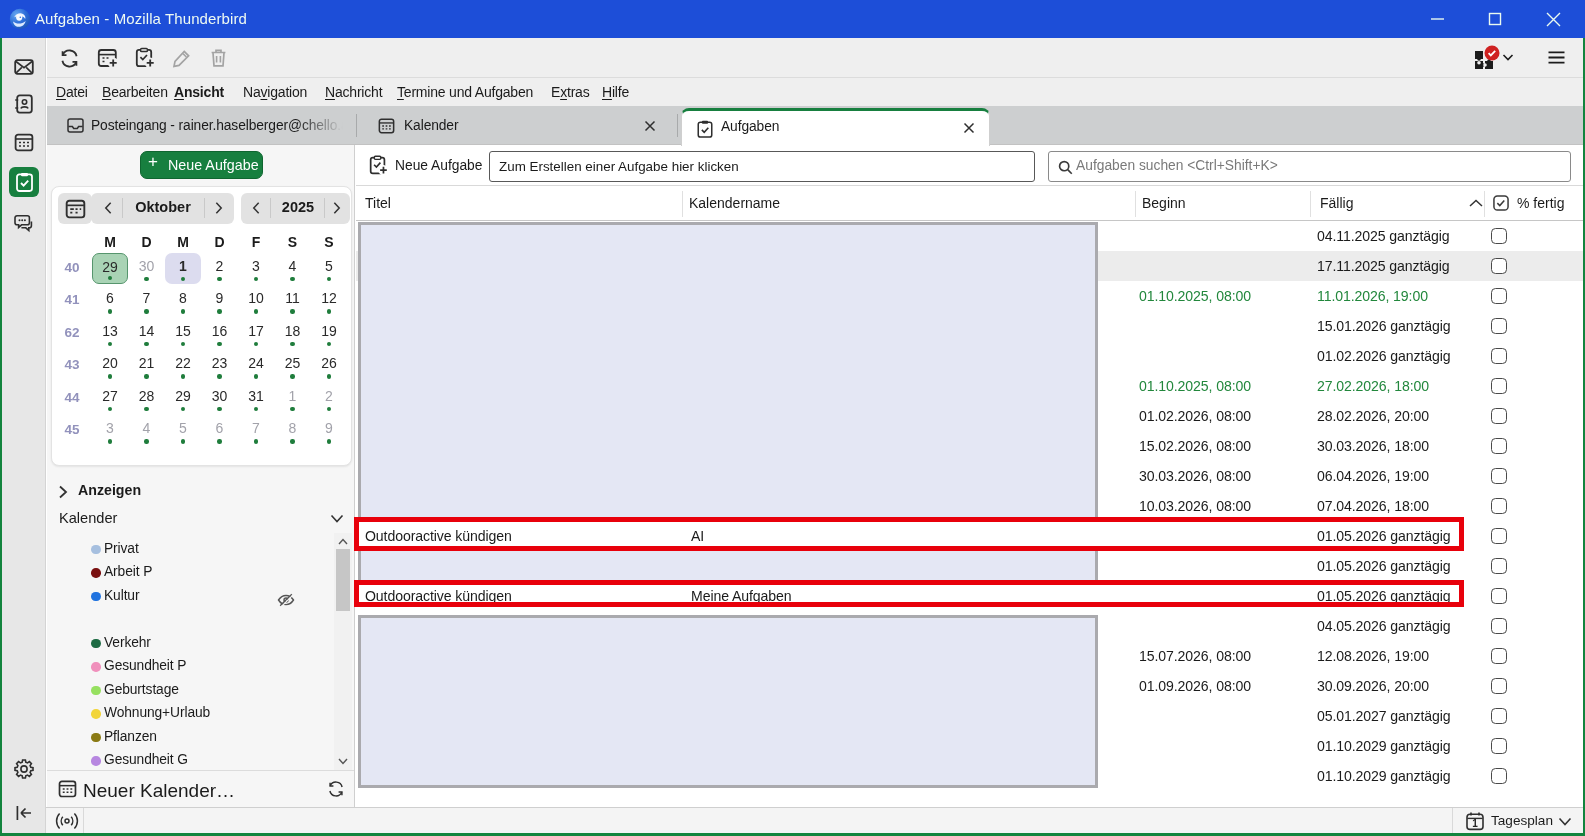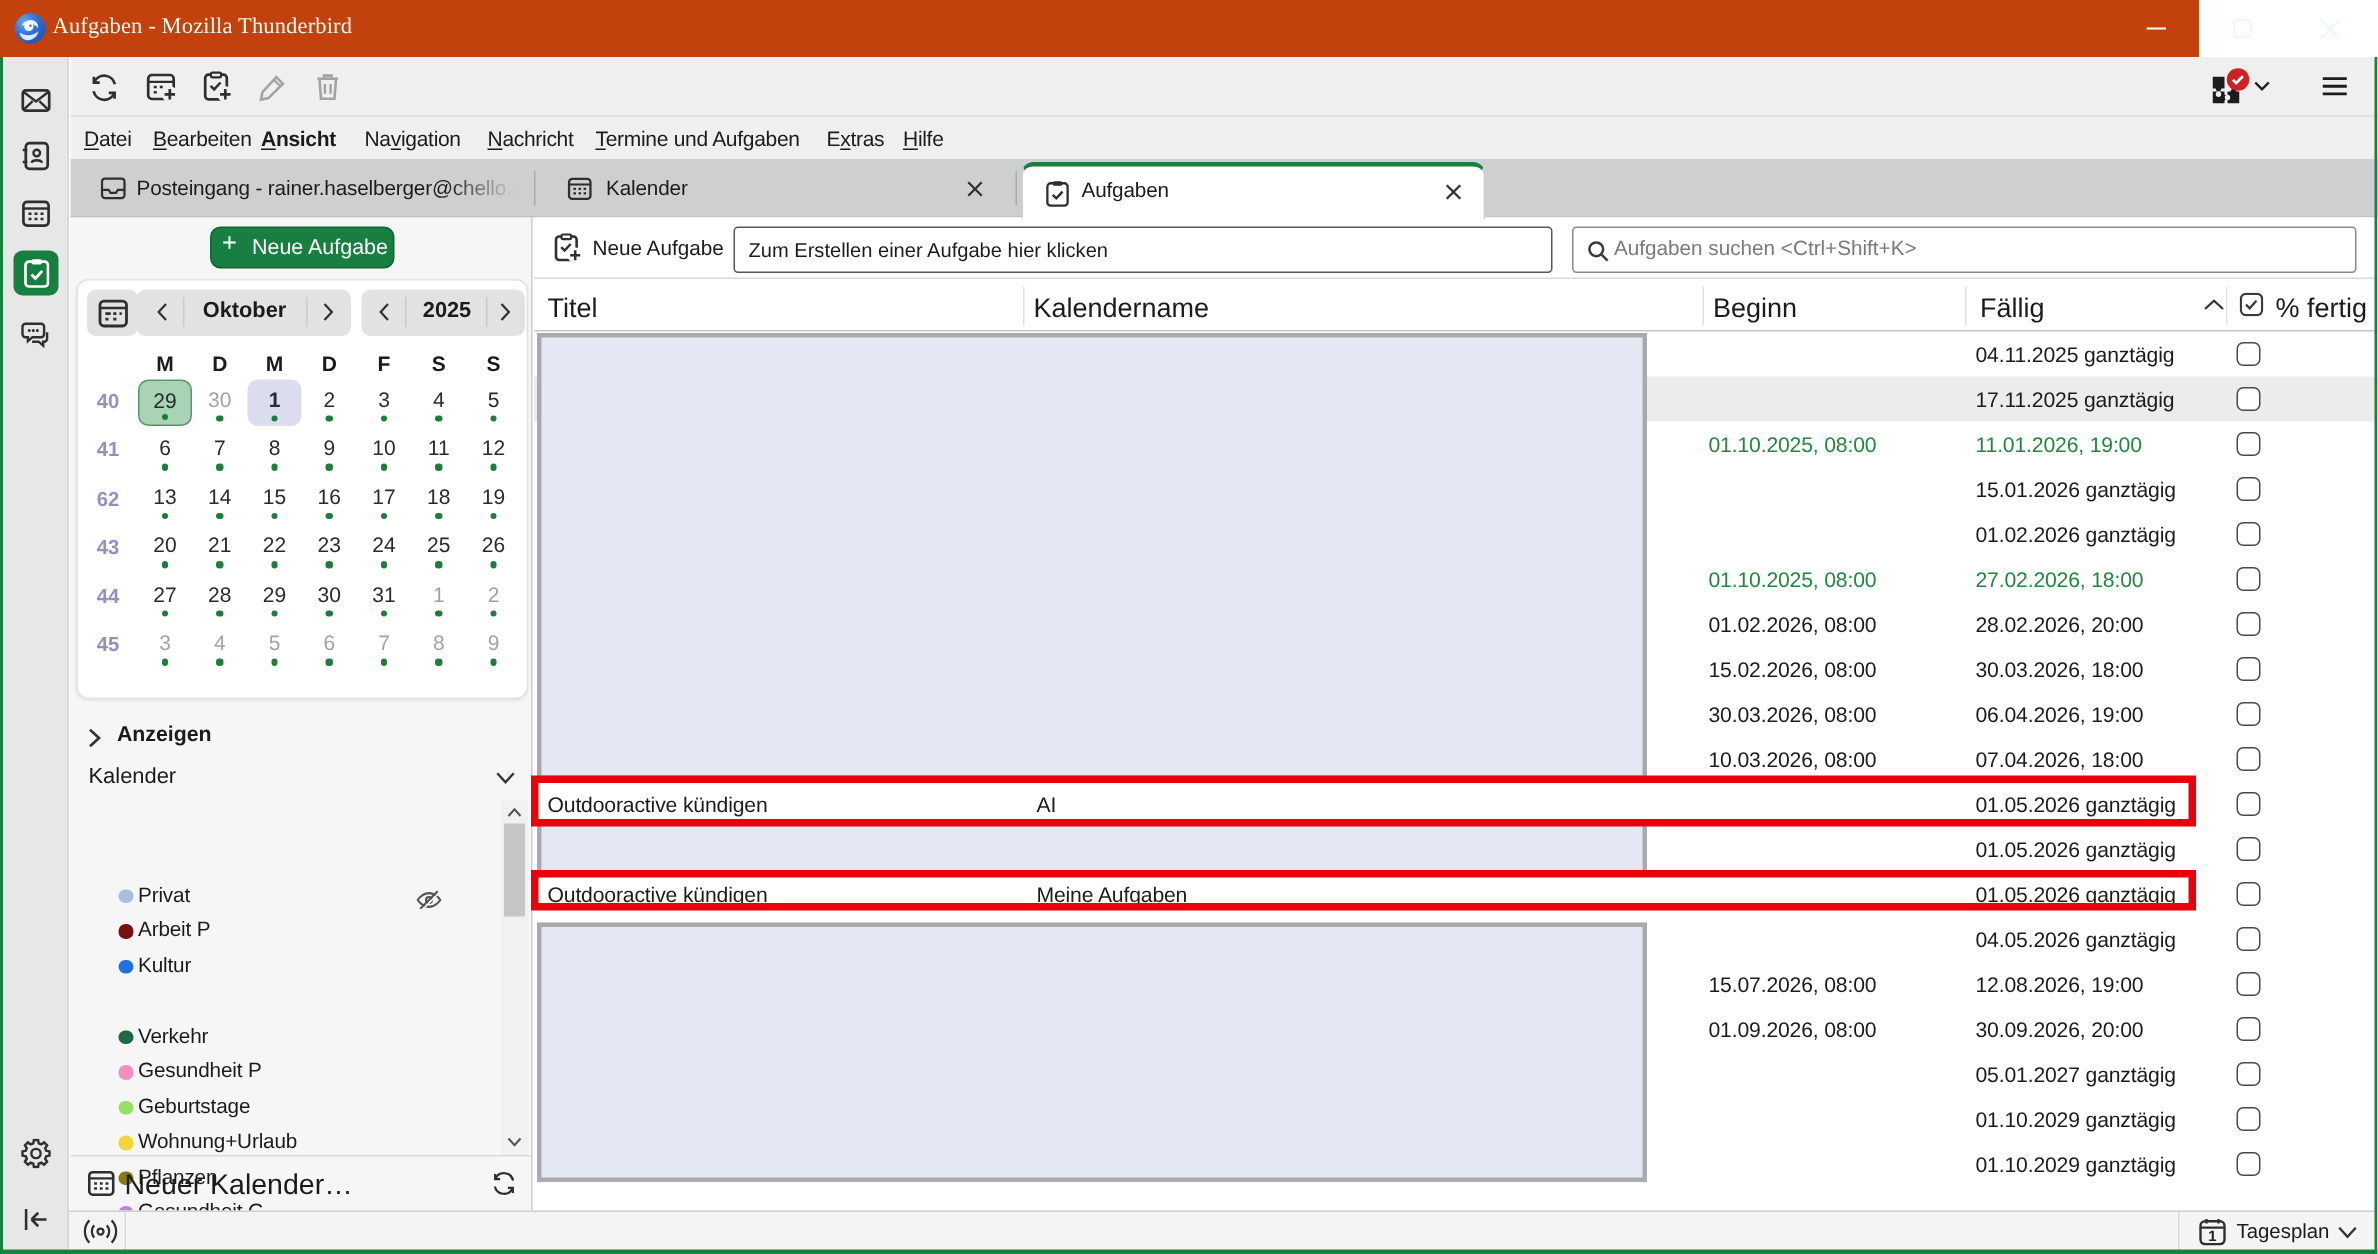--- a/index.html
+++ b/index.html
@@ -2,21 +2,21 @@
 <html lang="de"><head><meta charset="utf-8">
 <title>Aufgaben - Mozilla Thunderbird</title>
 <style>
 * { margin:0; padding:0; box-sizing:border-box; }
 html,body { width:1585px; height:836px; overflow:hidden; }
 body { font-family:"Liberation Sans", sans-serif; color:#1b1b1b; position:relative;
        background:#fff; font-size:13.5px; }
 svg { position:absolute; display:block; }
 
 
-#titlebar { position:absolute; left:0; top:0; width:1466px; height:38px; background:#c2410c;font-family:Liberation Serif, serif; }
+#titlebar { position:absolute; left:0; top:0; width:1585px; height:38px; background:#1d4ed8; }
 #titlebar .title { position:absolute; left:35px; top:10px; color:#eefaf2; font-size:15px; letter-spacing:.1px; }
 .winbtn { position:absolute; top:0; height:38px; width:58px; }
 #border-l,#border-r { position:absolute; top:38px; width:2px; height:798px; background:#13843e; z-index:60; }
 #border-l { left:0; } #border-r { left:1583px; }
 #border-b { position:absolute; left:0; top:833px; width:1585px; height:3px; background:#13843e; z-index:60; }
 
 
 #spaces { position:absolute; left:2px; top:38px; width:44px; height:795px; background:#e7e7e7;
           border-right:1px solid #d4d4d4; }
 .space-ico { position:absolute; left:12px; width:20px; height:20px; }
@@ -56,42 +56,42 @@
 .mc-num { position:absolute; left:0; top:5px; width:100%; text-align:center; font-size:14px; color:#2a2a2a; }
 .mc-num.dim { color:#a2a2aa; }
 .mc-num.bold { font-weight:bold; }
 .mc-dot { position:absolute; left:50%; margin-left:-2.2px; bottom:2.5px; width:4.4px; height:4.4px;
           border-radius:50%; background:#1f7d3c; }
 .mc-sel { background:#a9d3b5; border:1px solid #56956d; border-radius:7px; }
 .mc-today { background:#dcdcef; border-radius:7px; }
 
 #anz-row { position:absolute; left:0; top:337px; width:100%; }
 #kal-row { position:absolute; left:0; top:365px; width:100%; }
-.cl-row { position:absolute; left:4px; width:100%; height:23px;margin-top:48px; }
+.cl-row { position:absolute; left:16px; width:100%; height:23px; }
 .cl-dot { position:absolute; left:28px; top:4px; width:9.5px; height:9.5px; border-radius:50%; }
 .cl-name { position:absolute; left:41px; top:0; font-size:13.8px; letter-spacing:-0.1px; }
 .eye { width:20px; height:20px; }
 
 
 #sb-track { position:absolute; left:287px; top:388px; width:18px; height:237px; background:#f1f1f1; }
 #sb-thumb { position:absolute; left:289px; top:404px; width:14px; height:62px; background:#c6c6c6; }
 
 #neukal { position:absolute; left:0; top:625px; width:100%; height:37px; border-top:1px solid #dcdcdc; }
 
 
 #taskview { position:absolute; left:356px; top:145px; width:1229px; height:662px; background:#fff; }
 #tv-toolbar { position:absolute; left:0; top:0; width:100%; height:41px; background:#fff; border-bottom:1px solid #d9d9d9; }
 #tv-input { position:absolute; left:133px; top:6px; width:546px; height:31px; border:1px solid #585858;
             border-radius:3px; background:#fff; font-size:13.4px; color:#1b1b1b; line-height:29px;
             padding-left:9px; }
 #tv-search { position:absolute; left:692px; top:6px; width:523px; height:31px; border:1px solid #8a8a8a;
              border-radius:3px; background:#fff; }
 #tv-search span { position:absolute; left:27px; top:6px; color:#7a7a7a; font-size:13.8px; }
 #tv-header { position:absolute; left:0; top:42px; width:100%; height:34px; background:#fff;
-             border-bottom:1.5px solid #c6c6c6; font-size:18px; }
+             border-bottom:1.5px solid #c6c6c6; font-size:14px; }
 .hcol { position:absolute; top:8px; color:#1b1b1b; }
 .hsep { position:absolute; top:4px; width:1px; height:26px; background:#e0e0e0; }
 
 .trow { position:absolute; left:356px; width:1229px; height:30px; background:transparent; }
 .tc { position:absolute; top:7px; font-size:14.1px; letter-spacing:-0.1px; white-space:nowrap; }
 .t-titel { left:9px; }
 .t-kal { left:335px; }
 .t-beg { left:783px; }
 .t-fael { left:961px; }
 .cb { position:absolute; left:1135px; top:7px; width:16px; height:16px; border:1.6px solid #494949;

